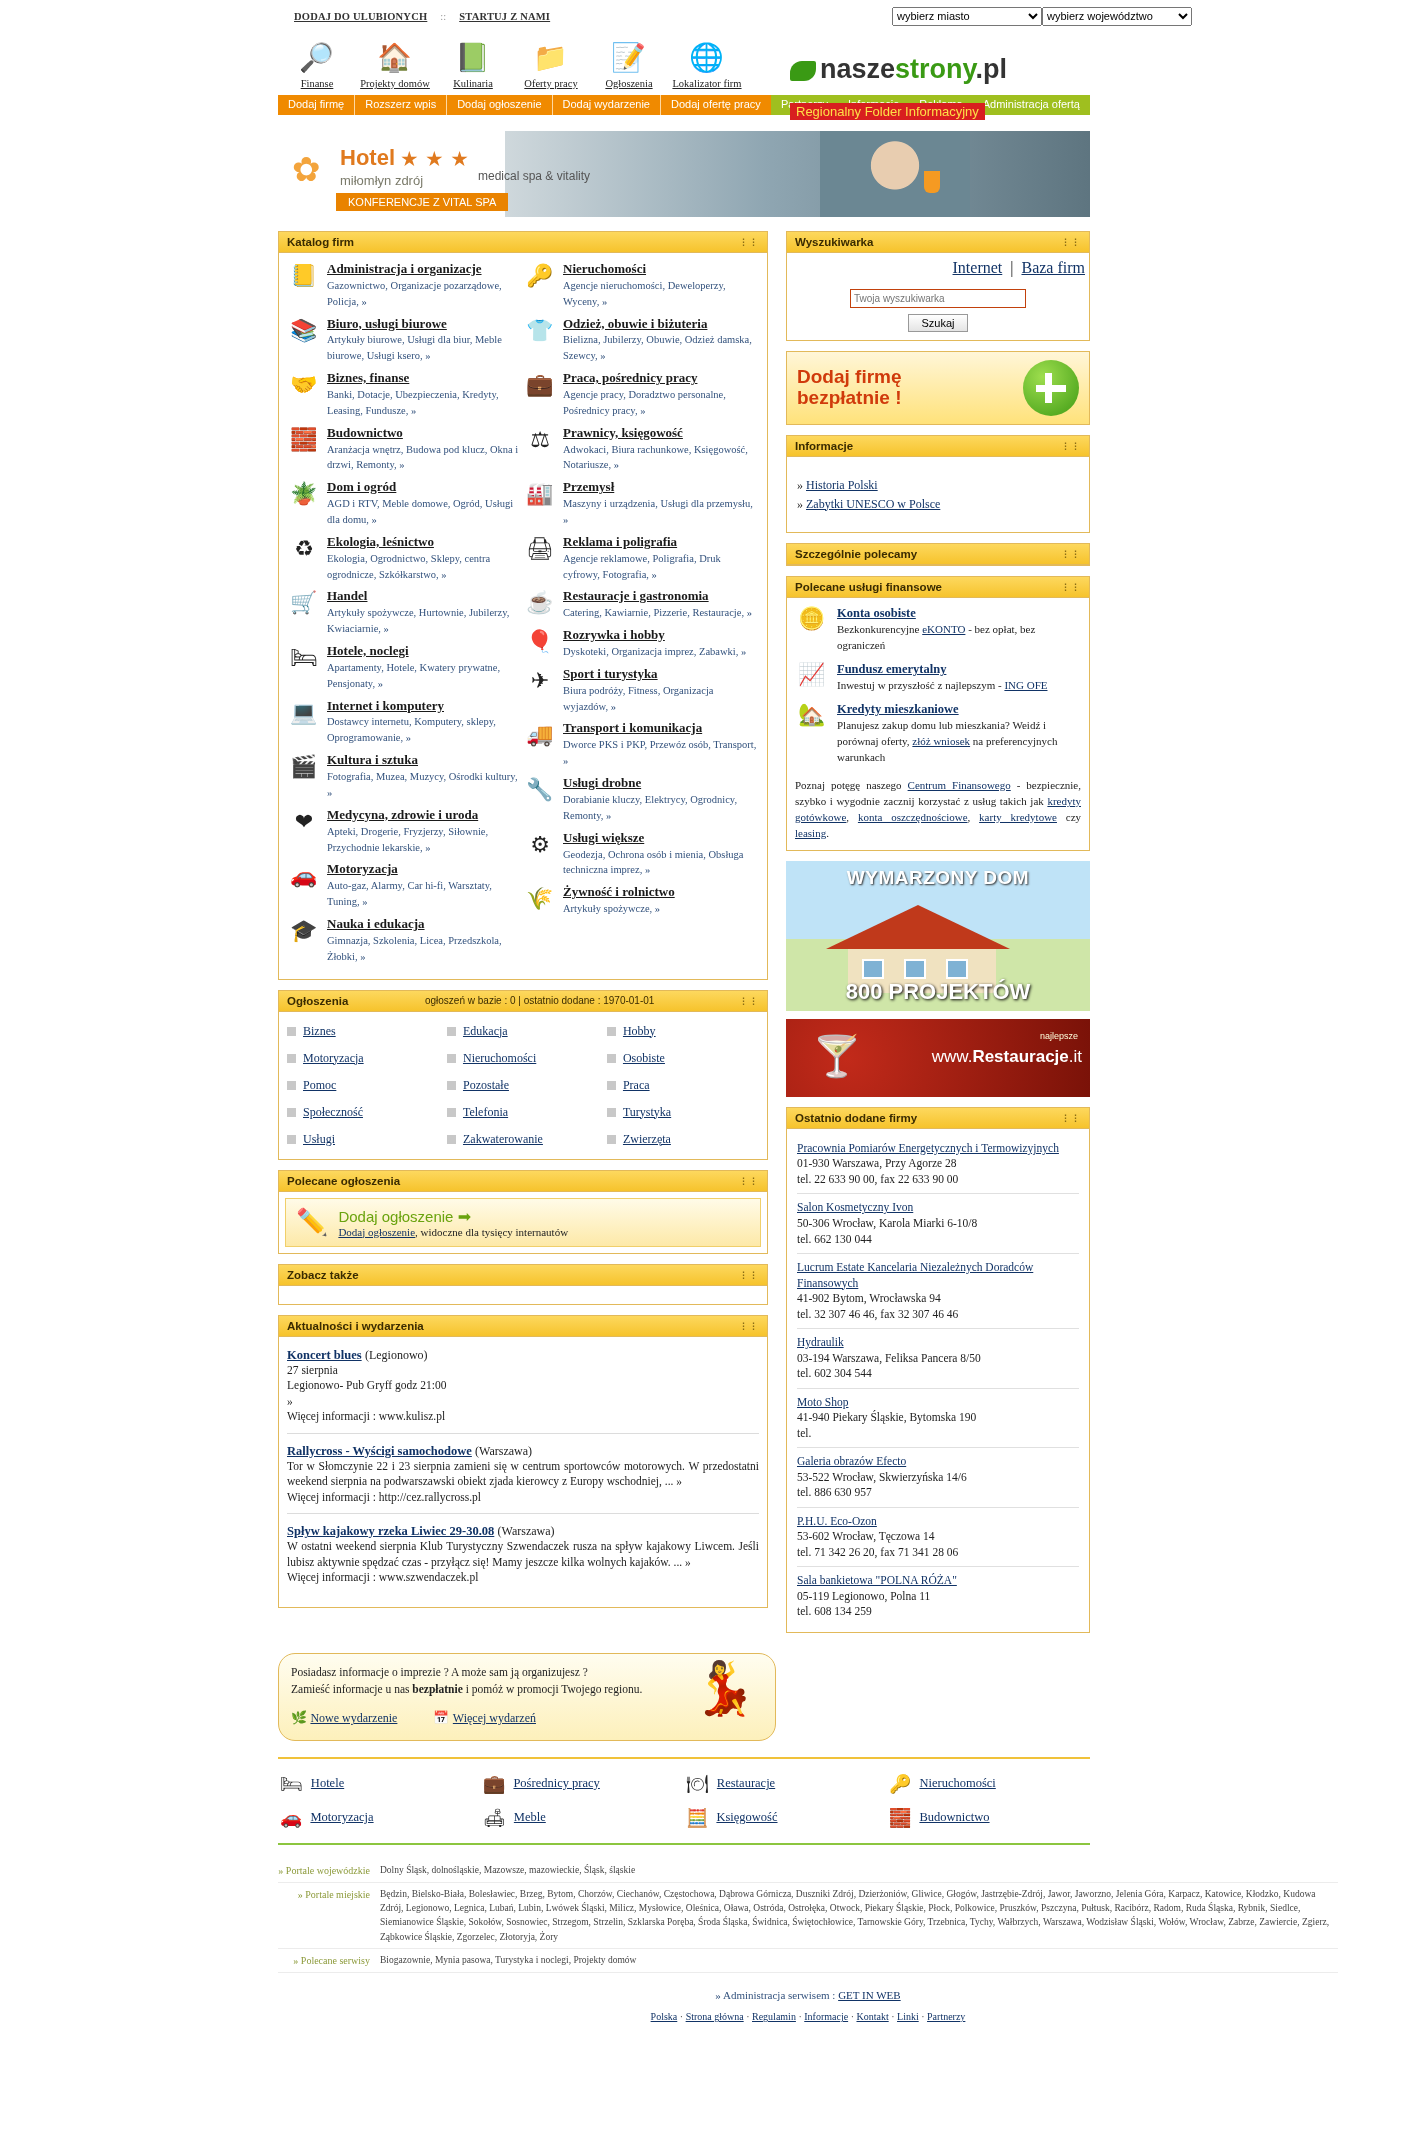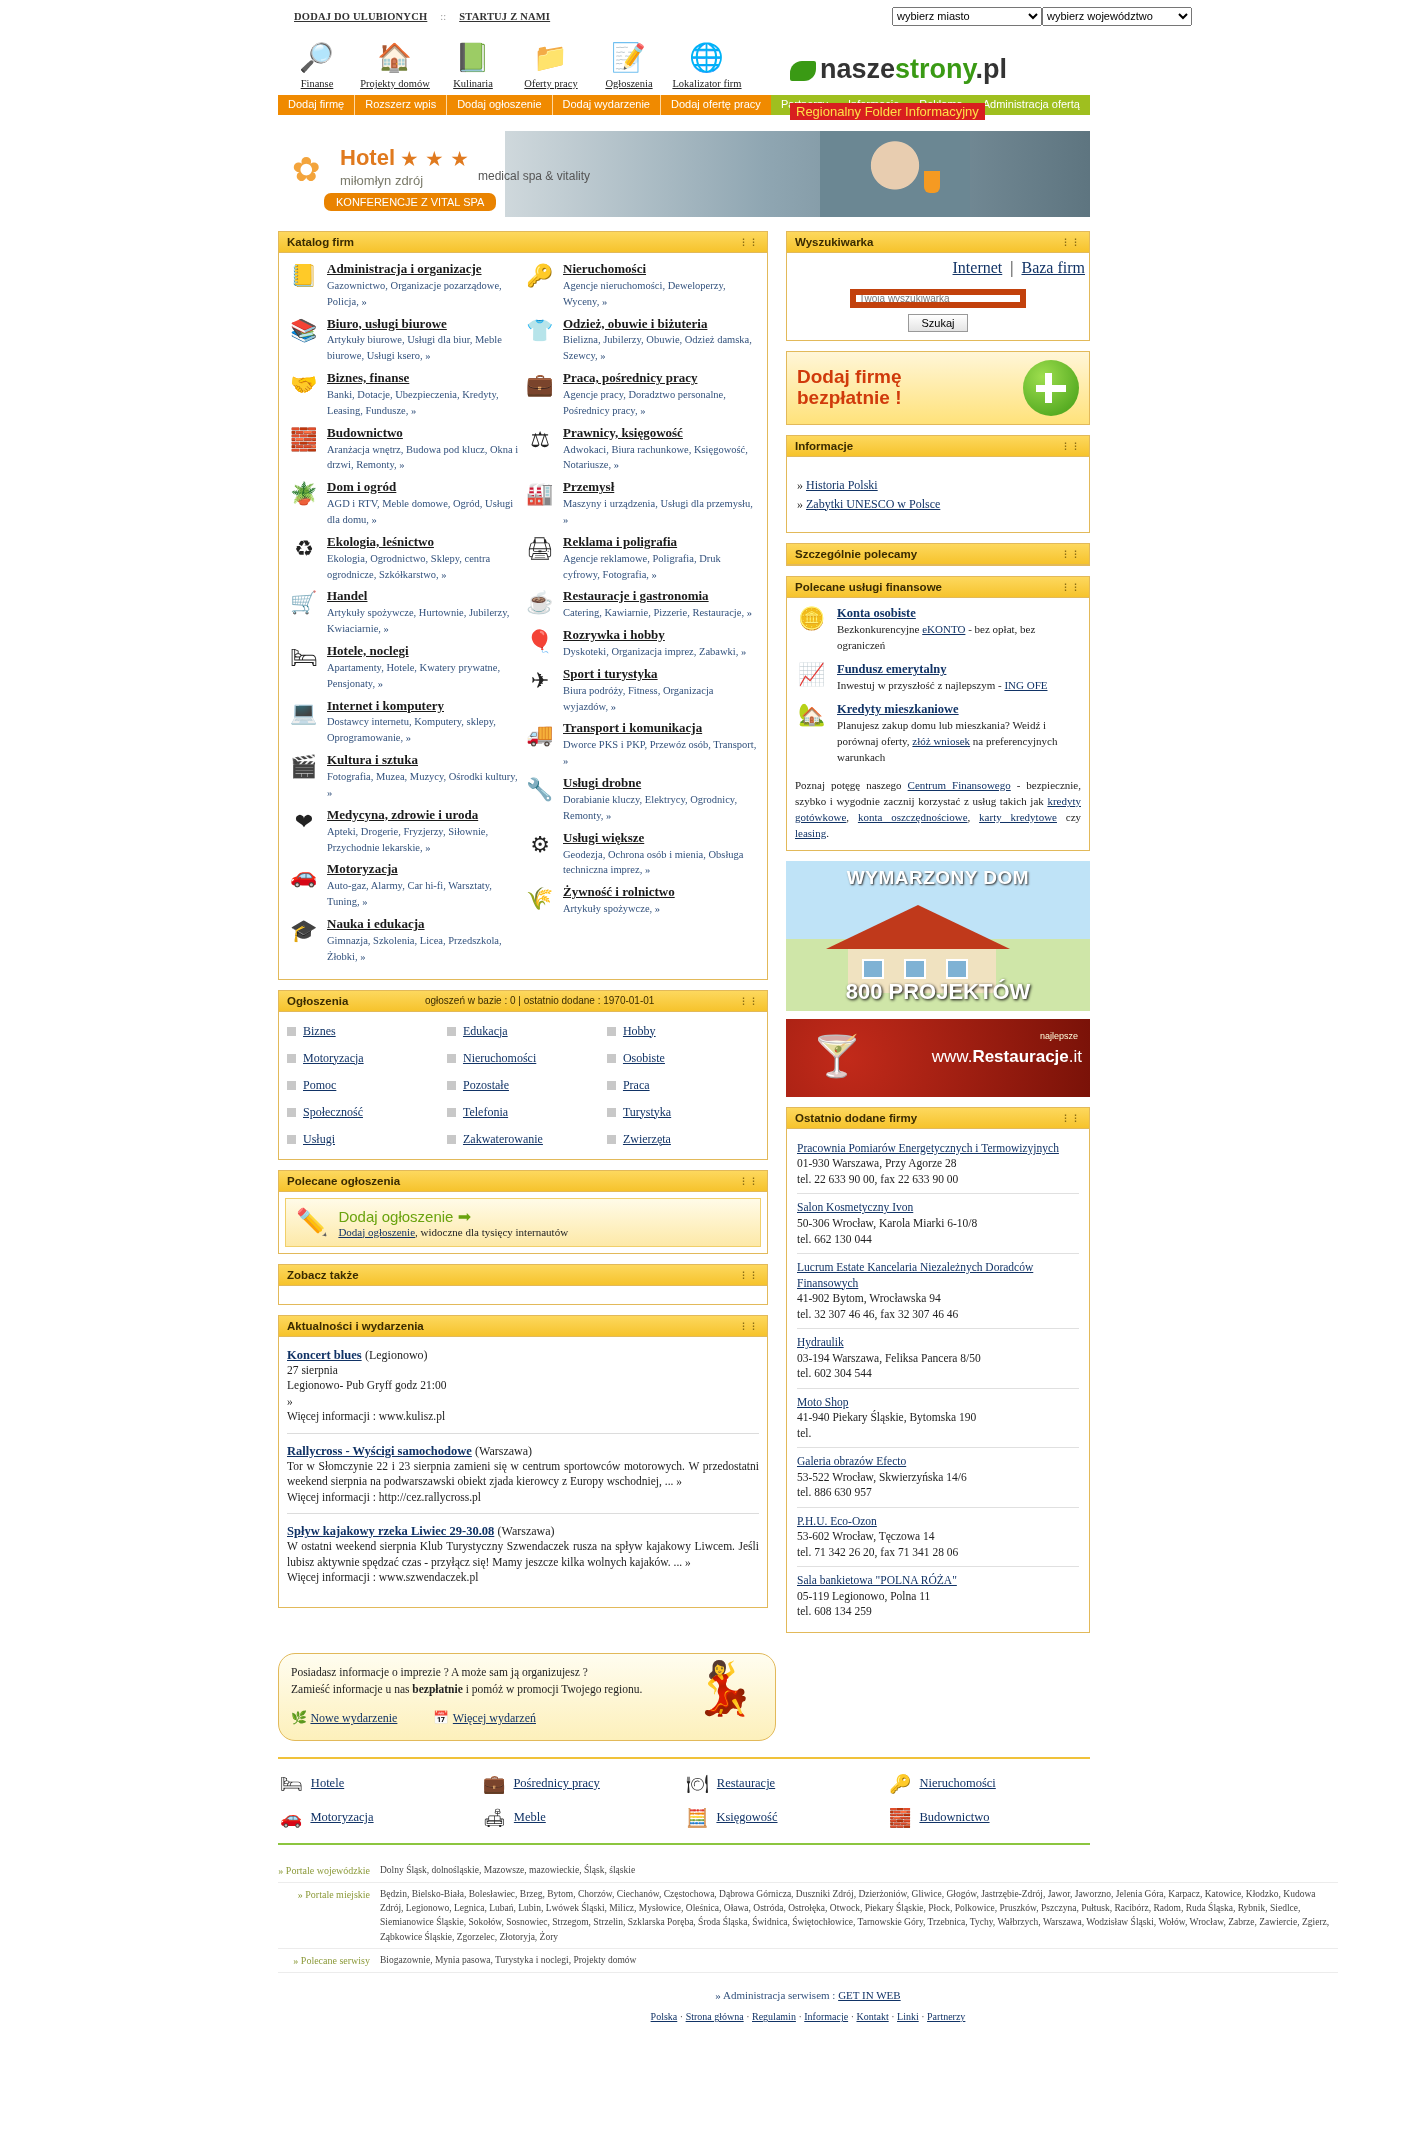--- a/index.html
+++ b/index.html
@@ -49,22 +49,22 @@
     background:linear-gradient(90deg,#ffffff 0%,#ffffff 28%,#cfd8dc 28%,#8fa6b2 60%,#5e7580 100%);
     position:relative; overflow:hidden; border:0; }
   .banner .bflower { position:absolute; left:14px; top:18px; font-size:34px; color:#f3a43c; }
   .banner .bt1 { position:absolute; left:62px; top:14px; font-family:"Liberation Sans", sans-serif;
     font-size:22px; color:#e07a1f; font-weight:bold; }
   .banner .bt1 .stars { color:#e07a1f; font-size:18px; letter-spacing:2px; }
   .banner .bt2 { position:absolute; left:62px; top:42px; font-family:"Liberation Sans", sans-serif;
     font-size:13px; color:#7a7a6a; }
   .banner .bt3 { position:absolute; left:200px; top:38px; font-family:"Liberation Sans", sans-serif;
     font-size:12px; color:#555; }
-  .banner .bt4 { position:absolute; left:46px; top:62px; background:#e98300; color:#fff;
-    font-family:"Liberation Sans", sans-serif; font-size:11px; padding:3px 12px;border-radius:7px; }
+  .banner .bt4 { position:absolute; left:58px; top:62px; background:#e98300; color:#fff;
+    font-family:"Liberation Sans", sans-serif; font-size:11px; padding:3px 12px; }
   .banner .person { position:absolute; right:120px; top:0; width:150px; height:86px;
     background:radial-gradient(circle at 50% 40%, #e8cdb0 0 26%, rgba(232,205,176,0) 27%), #6b8793; }
   .banner .glass { position:absolute; right:150px; top:40px; width:16px; height:22px;
     background:#f59a22; border-radius:0 0 6px 6px; }
 
   
   .cols { width:812px; margin:14px 0 0 278px; display:flex; gap:18px; align-items:flex-start; }
   .colL { width:498px; }
   .colR { width:304px; }
 
@@ -115,21 +115,21 @@
   .promo .l { font-size:11.5px; line-height:1.5; }
   .promo b { font-weight:bold; }
   .promo .links { margin-top:12px; display:flex; gap:36px; align-items:center; }
   .promo .links a { font-size:12px; text-decoration:underline; color:#113366; }
   .promo .dancer { position:absolute; right:18px; top:4px; font-size:52px; color:#111; }
 
   
   .search-links { text-align:right; padding:6px 0 8px 0; font-size:16px; }
   .search-links a { margin:0 4px; }
   .gbox { display:flex; justify-content:center; padding:4px 0 6px 0; }
-  .ginput { width:176px; height:19px; border:6px solid #c2410c; font-size:10px; padding:2px 3px;
+  .ginput { width:176px; height:19px; border:1px solid #c2410c; font-size:10px; padding:2px 3px;
     font-family:"Liberation Sans", sans-serif; color:#777; }
   .gbtn-wrap { text-align:center; padding-bottom:8px; }
   .gbtn { font-family:"Liberation Sans", sans-serif; font-size:11px; padding:2px 12px;
     border:1px solid #999; background:linear-gradient(#fff,#e4e4e4); cursor:pointer; }
 
   .greenad { width:304px; height:74px; background:linear-gradient(#fff6d8,#ffe27a);
     border:1px solid #e2b95a; margin-bottom:10px; display:flex; align-items:center; padding:0 10px; }
   .greenad .txt { font-family:"Liberation Sans", sans-serif; font-weight:bold; font-size:19px;
     color:#d03a0b; line-height:1.1; }
   .greenad .plus { margin-left:auto; width:56px; height:56px; border-radius:50%;

